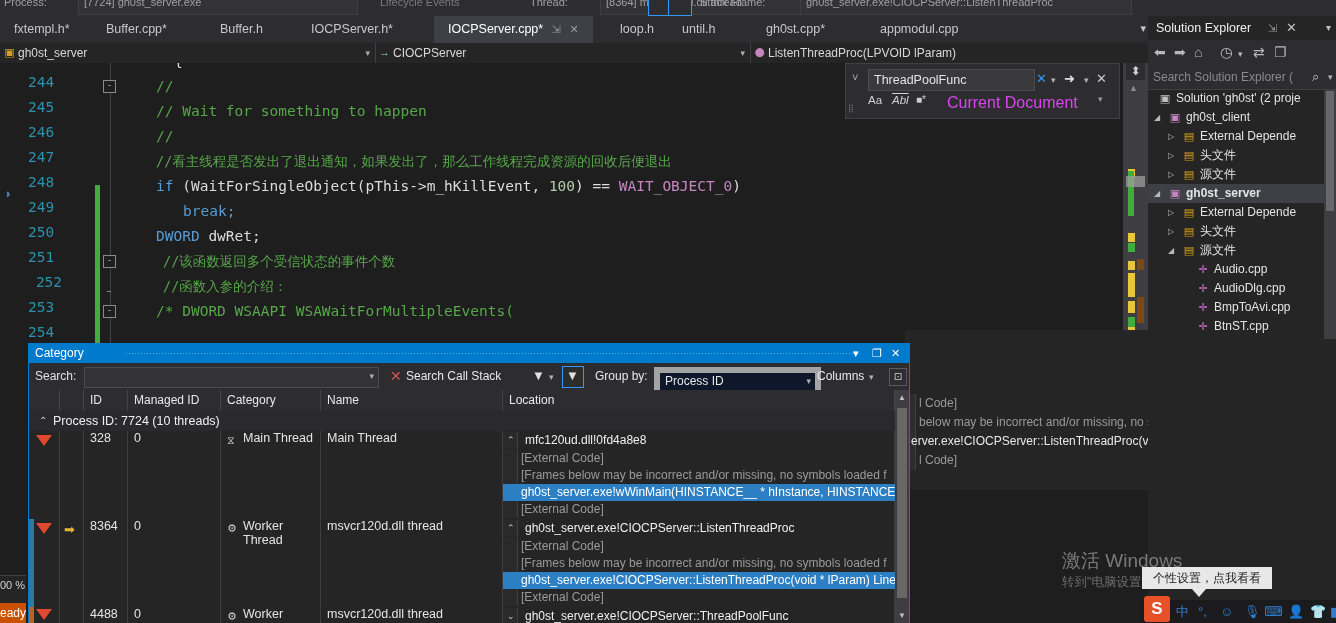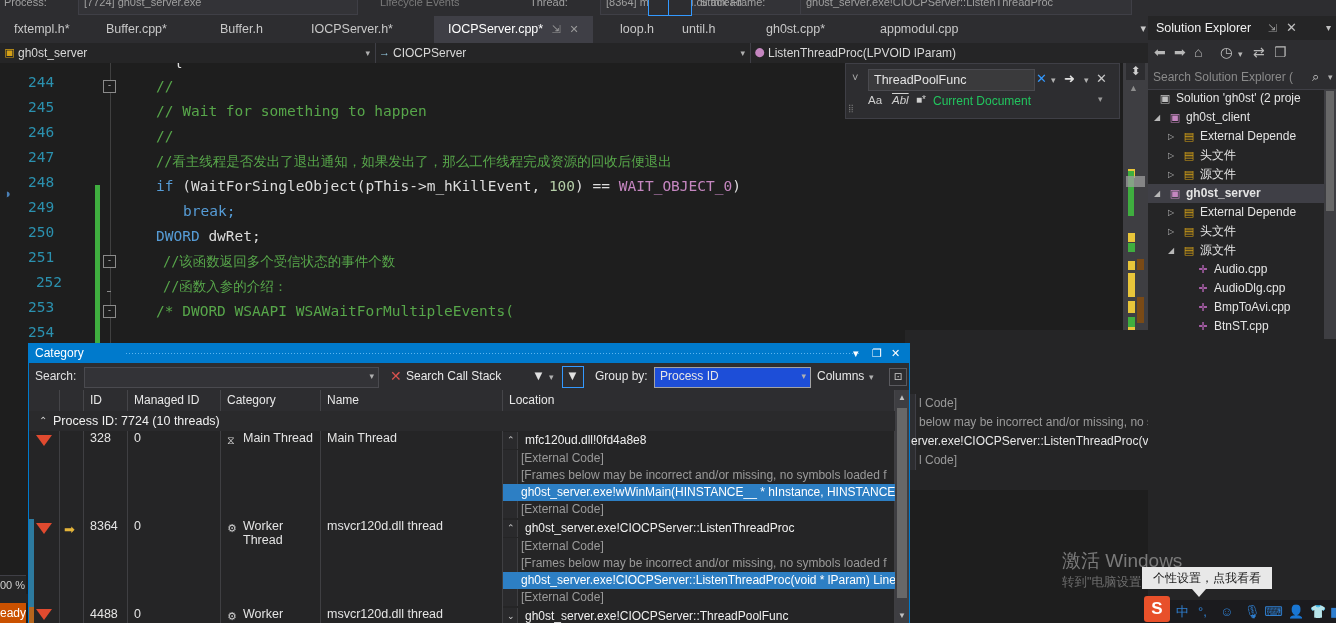--- a/index.html
+++ b/index.html
@@ -53,21 +53,21 @@
   #findwidget{left:845px;top:63px;width:273px;height:54px;background:#2d2d30;border:1px solid #3f3f46;}
   #find-chevron{position:absolute;left:6px;top:7px;color:#b0b0b0;font-size:11px;}
   #find-input{position:absolute;left:22px;top:5px;width:160px;height:20px;line-height:20px;
               background:#3a3a3c;border:1px solid #4a4a4f;color:#e4e4e4;font-size:12.5px;padding-left:5px;}
   #find-clear{position:absolute;left:190px;top:5px;color:#3399ff;font-size:13px;line-height:20px;}
   #find-drop{position:absolute;left:205px;top:5px;color:#b0b0b0;font-size:9px;line-height:22px;}
   #find-next{position:absolute;left:218px;top:5px;color:#e0e0e0;font-size:13px;line-height:20px;}
   #find-next-drop{position:absolute;left:238px;top:5px;color:#b0b0b0;font-size:9px;line-height:22px;}
   #find-close{position:absolute;left:250px;top:5px;color:#c8c8c8;font-size:13px;line-height:20px;}
   .findopt{position:absolute;top:30px;color:#d0d0d0;font-size:11.5px;}
-  #find-scope{position:absolute;left:87px;top:30px;color:#22c55e;font-size:12px;}
+  #find-scope{position:absolute;left:101px;top:30px;color:#d946ef;font-size:16px;}
   #find-scope-caret{position:absolute;left:252px;top:30px;color:#9a9a9a;font-size:9px;}
   #find-grip{position:absolute;left:2px;top:40px;color:#777;font-size:8px;letter-spacing:1px;}
 
   
   #scrollmap{left:1123px;top:63px;width:25px;height:285px;background:#3e3e42;}
   #scroll-split{position:absolute;left:3px;top:0;width:19px;height:17px;background:#2d2d30;color:#d0d0d0;
                 font-size:12px;text-align:center;line-height:17px;}
   #scroll-up{position:absolute;left:6px;top:20px;color:#8d8d8d;font-size:9px;}
   .mapmark{position:absolute;width:7px;}
   #scroll-thumb{position:absolute;left:3px;width:19px;background:#9e9e9e;opacity:.75;}
@@ -91,21 +91,21 @@
   #thr-search-lbl{position:absolute;left:6px;top:0;line-height:27px;font-size:12px;color:#e0e0e0;}
   #thr-search-box{position:absolute;left:55px;top:4px;width:293px;height:19px;background:#333337;border:1px solid #4a4a4f;}
   #thr-search-caret{position:absolute;right:4px;top:0;line-height:17px;color:#b0b0b0;font-size:9px;}
   #thr-scs-x{position:absolute;left:361px;top:0;line-height:27px;color:#d9534f;font-size:14px;font-weight:bold;}
   #thr-scs-lbl{position:absolute;left:377px;top:0;line-height:27px;font-size:12px;color:#e8e8e8;}
   #thr-filter{position:absolute;left:503px;top:5px;color:#e0e0e0;font-size:13px;}
   #thr-filter-caret{position:absolute;left:520px;top:0;line-height:29px;color:#b0b0b0;font-size:9px;}
   #thr-filter2{position:absolute;left:533px;top:3px;width:20px;height:20px;border:1px solid #3399ff;background:#2d2d30;}
   #thr-filter2 .g{position:absolute;left:3px;top:1px;color:#e0e0e0;font-size:13px;}
   #thr-groupby-lbl{position:absolute;left:566px;top:0;line-height:27px;font-size:12px;color:#e8e8e8;}
-  #thr-groupby-box{position:absolute;left:625px;top:4px;width:155px;height:19px;background:#1d4ed8;border:1px solid #a3a3a3;}
+  #thr-groupby-box{position:absolute;left:625px;top:4px;width:155px;height:19px;background:#0f172a;border:6px solid #a3a3a3;}
   #thr-groupby-box .v{position:absolute;left:5px;top:0;line-height:17px;font-size:12px;color:#e6e6e6;}
   #thr-columns{position:absolute;left:788px;top:0;line-height:27px;font-size:12px;color:#e8e8e8;}
   #thr-columns-caret{position:absolute;left:840px;top:0;line-height:29px;color:#b0b0b0;font-size:9px;}
   #thr-lastbtn{position:absolute;left:860px;top:5px;width:16px;height:16px;border:1px solid #5a5a5f;color:#d0d0d0;
                font-size:10px;text-align:center;line-height:15px;}
 
   
   #thr-grid{position:absolute;left:0;top:46px;width:880px;height:233px;background:#252526;overflow:hidden;}
   #thr-head{position:absolute;left:0;top:0;width:894px;height:21px;background:#2d2d30;border-bottom:1px solid #3f3f46;}
   .hcell{position:absolute;top:0;height:21px;line-height:21px;font-size:12px;color:#e8e8e8;

